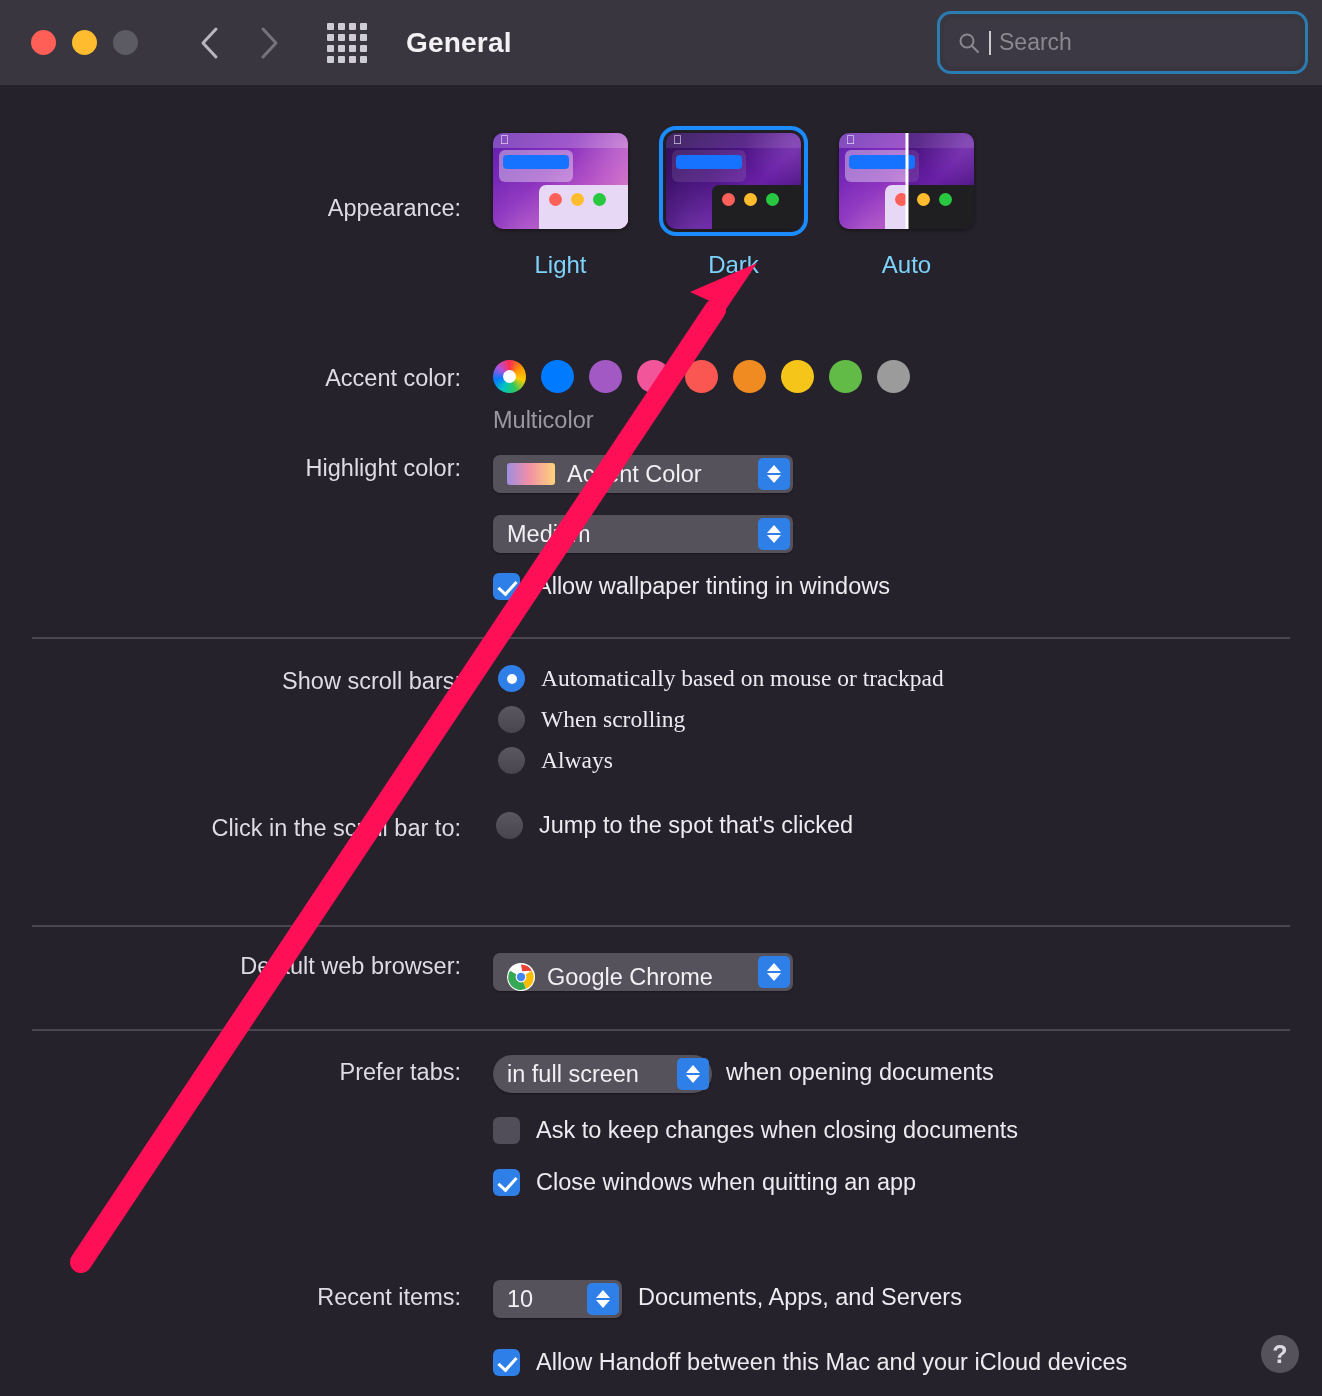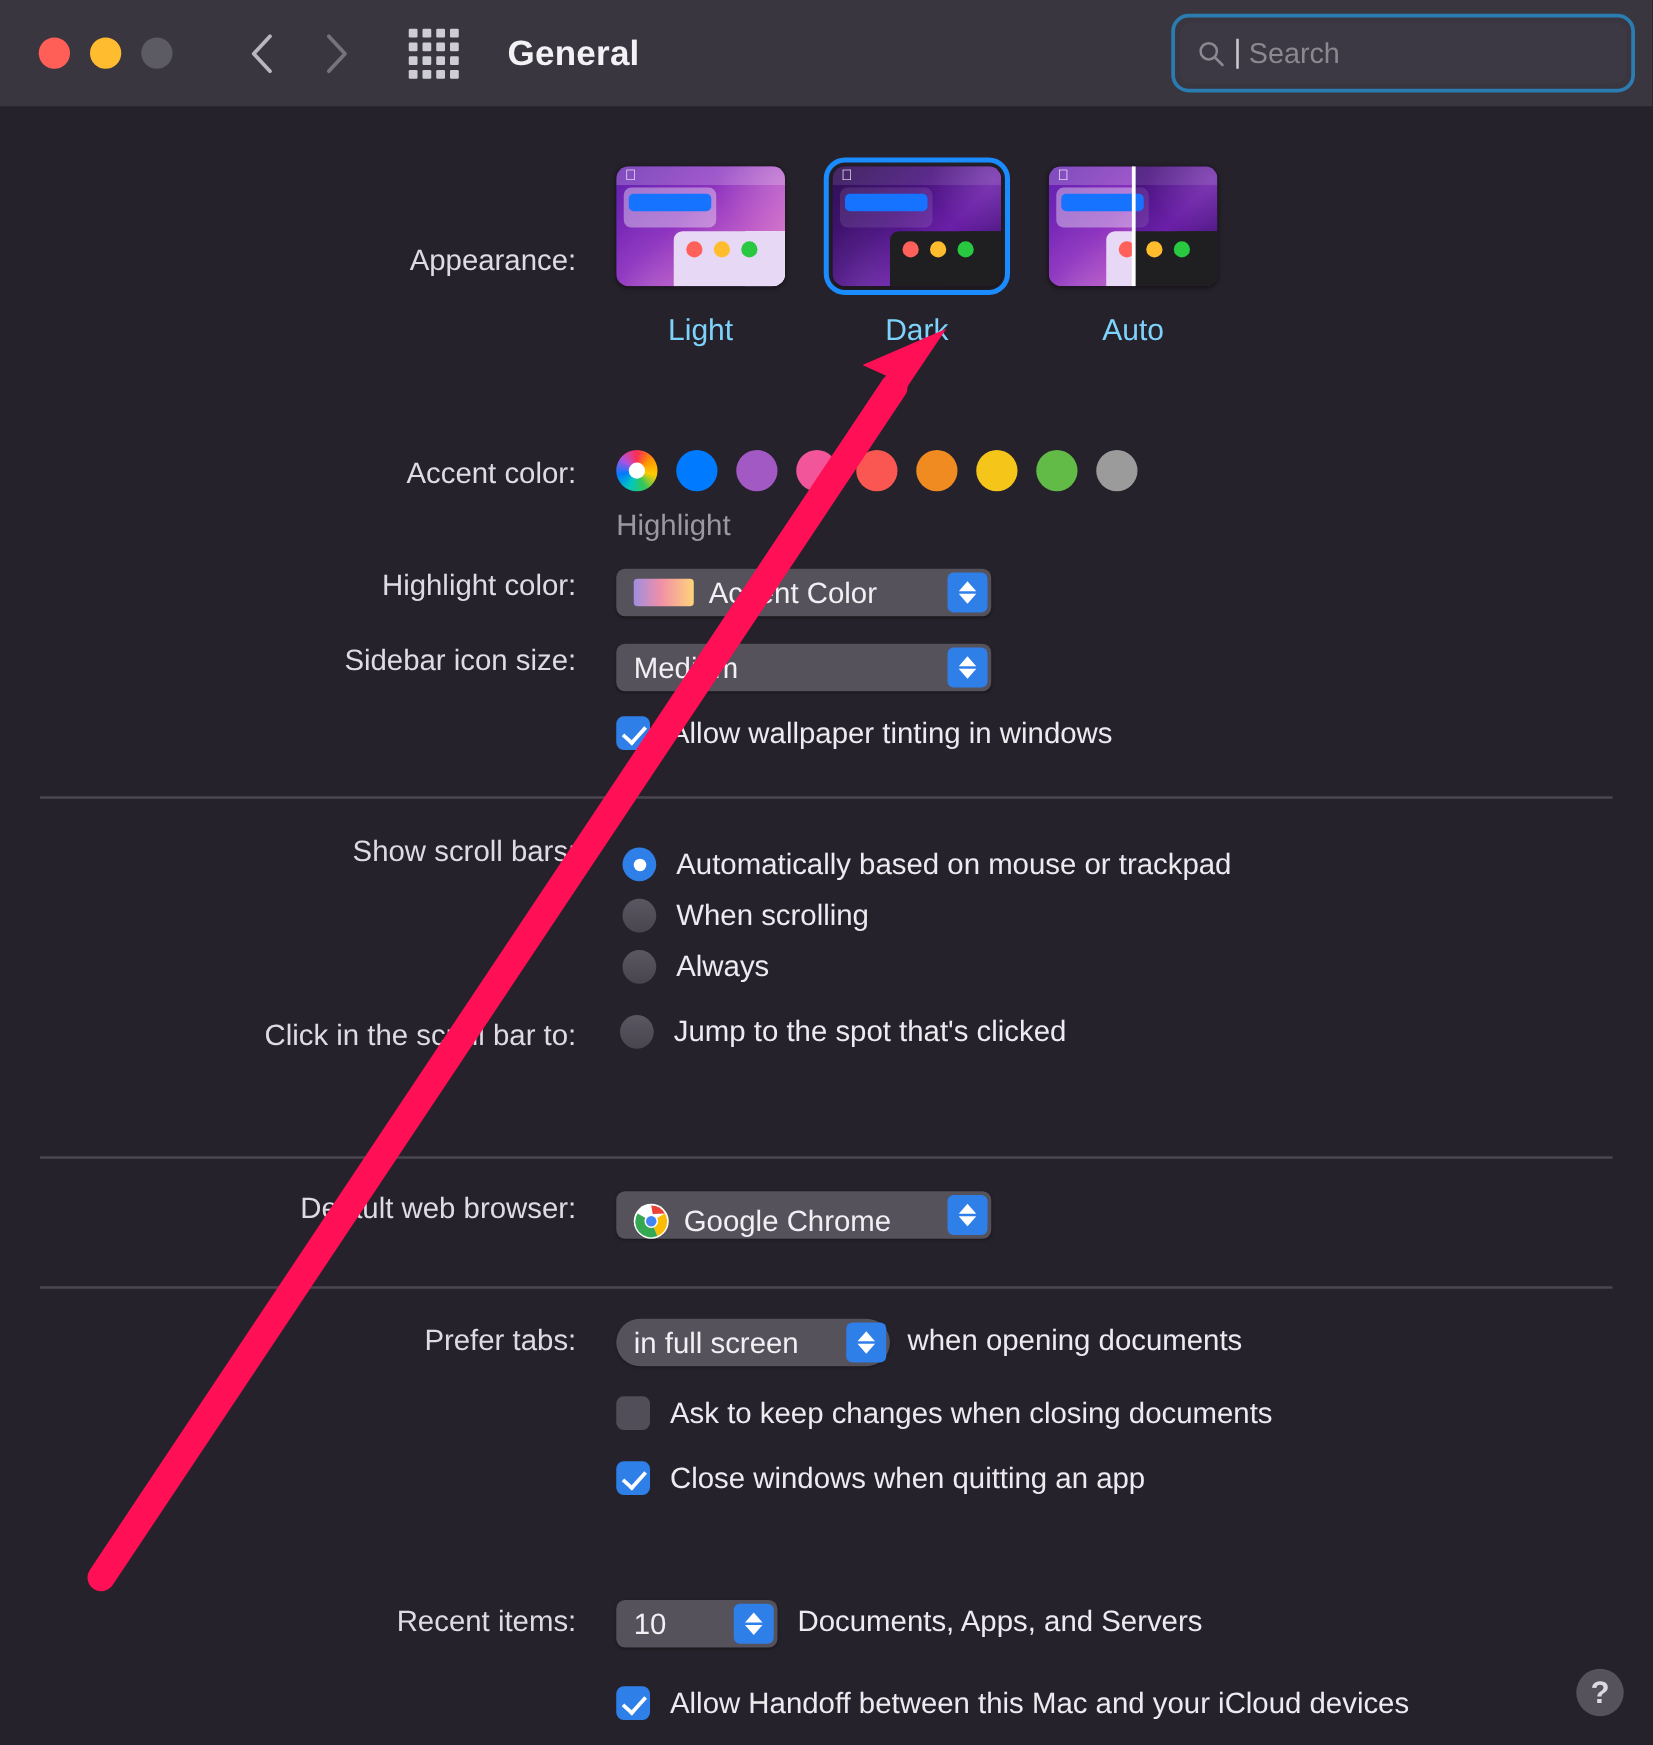--- a/index.html
+++ b/index.html
@@ -149,21 +149,21 @@
   .rb { width: 27px; height: 27px; border-radius: 50%; flex: 0 0 auto; position: relative; }
   .rb.on { background: #2f7fe8; }
   .rb.off { background: linear-gradient(#5a5762,#48454f); }
   .rb.on::after { content: ""; position: absolute; left: 50%; top: 50%; width: 10px; height: 10px;
     margin: -5px 0 0 -5px; border-radius: 50%; background: #fff; }
   .optrow { display: flex; align-items: center; gap: 16px; font-size: 23.5px; color: #ecebef; }
 
   .divider { position: absolute; left: 32px; right: 32px; height: 1.5px; background: #4a4752; }
 
   .ssb-row { position: absolute; left: 0; top: 580px; width: 100%; }
-  .ssb-opts { position: absolute; left: 498px; top: 13px; display: flex; flex-direction: column; gap: 14px; }
+  .ssb-opts { position: absolute; left: 498px; top: 0; display: flex; flex-direction: column; gap: 14px; font-family: Liberation Serif, serif; }
   .lab-ssb { position: absolute; left: 0; top: 3px; }
 
   .csb-row { position: absolute; left: 0; top: 727px; width: 100%; }
   .csb-opts { position: absolute; left: 496px; top: 0; display: flex; flex-direction: column; gap: 14px; }
   .lab-csb { position: absolute; left: 0; top: 3px; }
 
   .browser-row { position: absolute; left: 0; top: 868px; width: 100%; }
   .browser-popup { position: absolute; left: 493px; top: 0; width: 300px; align-items: flex-end; }
   .chrome { width: 28px; height: 28px; border-radius: 50%; margin-right: 12px; flex: 0 0 auto;
     position: relative; overflow: hidden; background: #fff; }
@@ -359,37 +359,36 @@
       <span class="sw multi"></span>
       <span class="sw" style="background:#007aff"></span>
       <span class="sw" style="background:#a259c4"></span>
       <span class="sw" style="background:#f2559a"></span>
       <span class="sw" style="background:#fa5753"></span>
       <span class="sw" style="background:#f08b22"></span>
       <span class="sw" style="background:#f6c51a"></span>
       <span class="sw" style="background:#62bb46"></span>
       <span class="sw" style="background:#9b9b9b"></span>
     </div>
-    <div class="multilabel">Highlight</div>
+    <div class="multilabel">Multicolor</div>
   </div>
 
   <div class="hl-row">
     <div class="lab">Highlight color:</div>
     <div class="popup hl-popup">
       <span class="hl-swatch"></span>
       <span>Accent Color</span>
       <span class="stepper">
         <i class="chev up"></i>
           <i class="chev dn"></i>
       </span>
     </div>
   </div>
 
   <div class="sis-row">
-    <div class="lab">Sidebar icon size:</div>
     <div class="popup sis-popup">
       <span>Medium</span>
       <span class="stepper">
         <i class="chev up"></i>
           <i class="chev dn"></i>
       </span>
     </div>
   </div>
 
   <div class="tint-row optrow">

